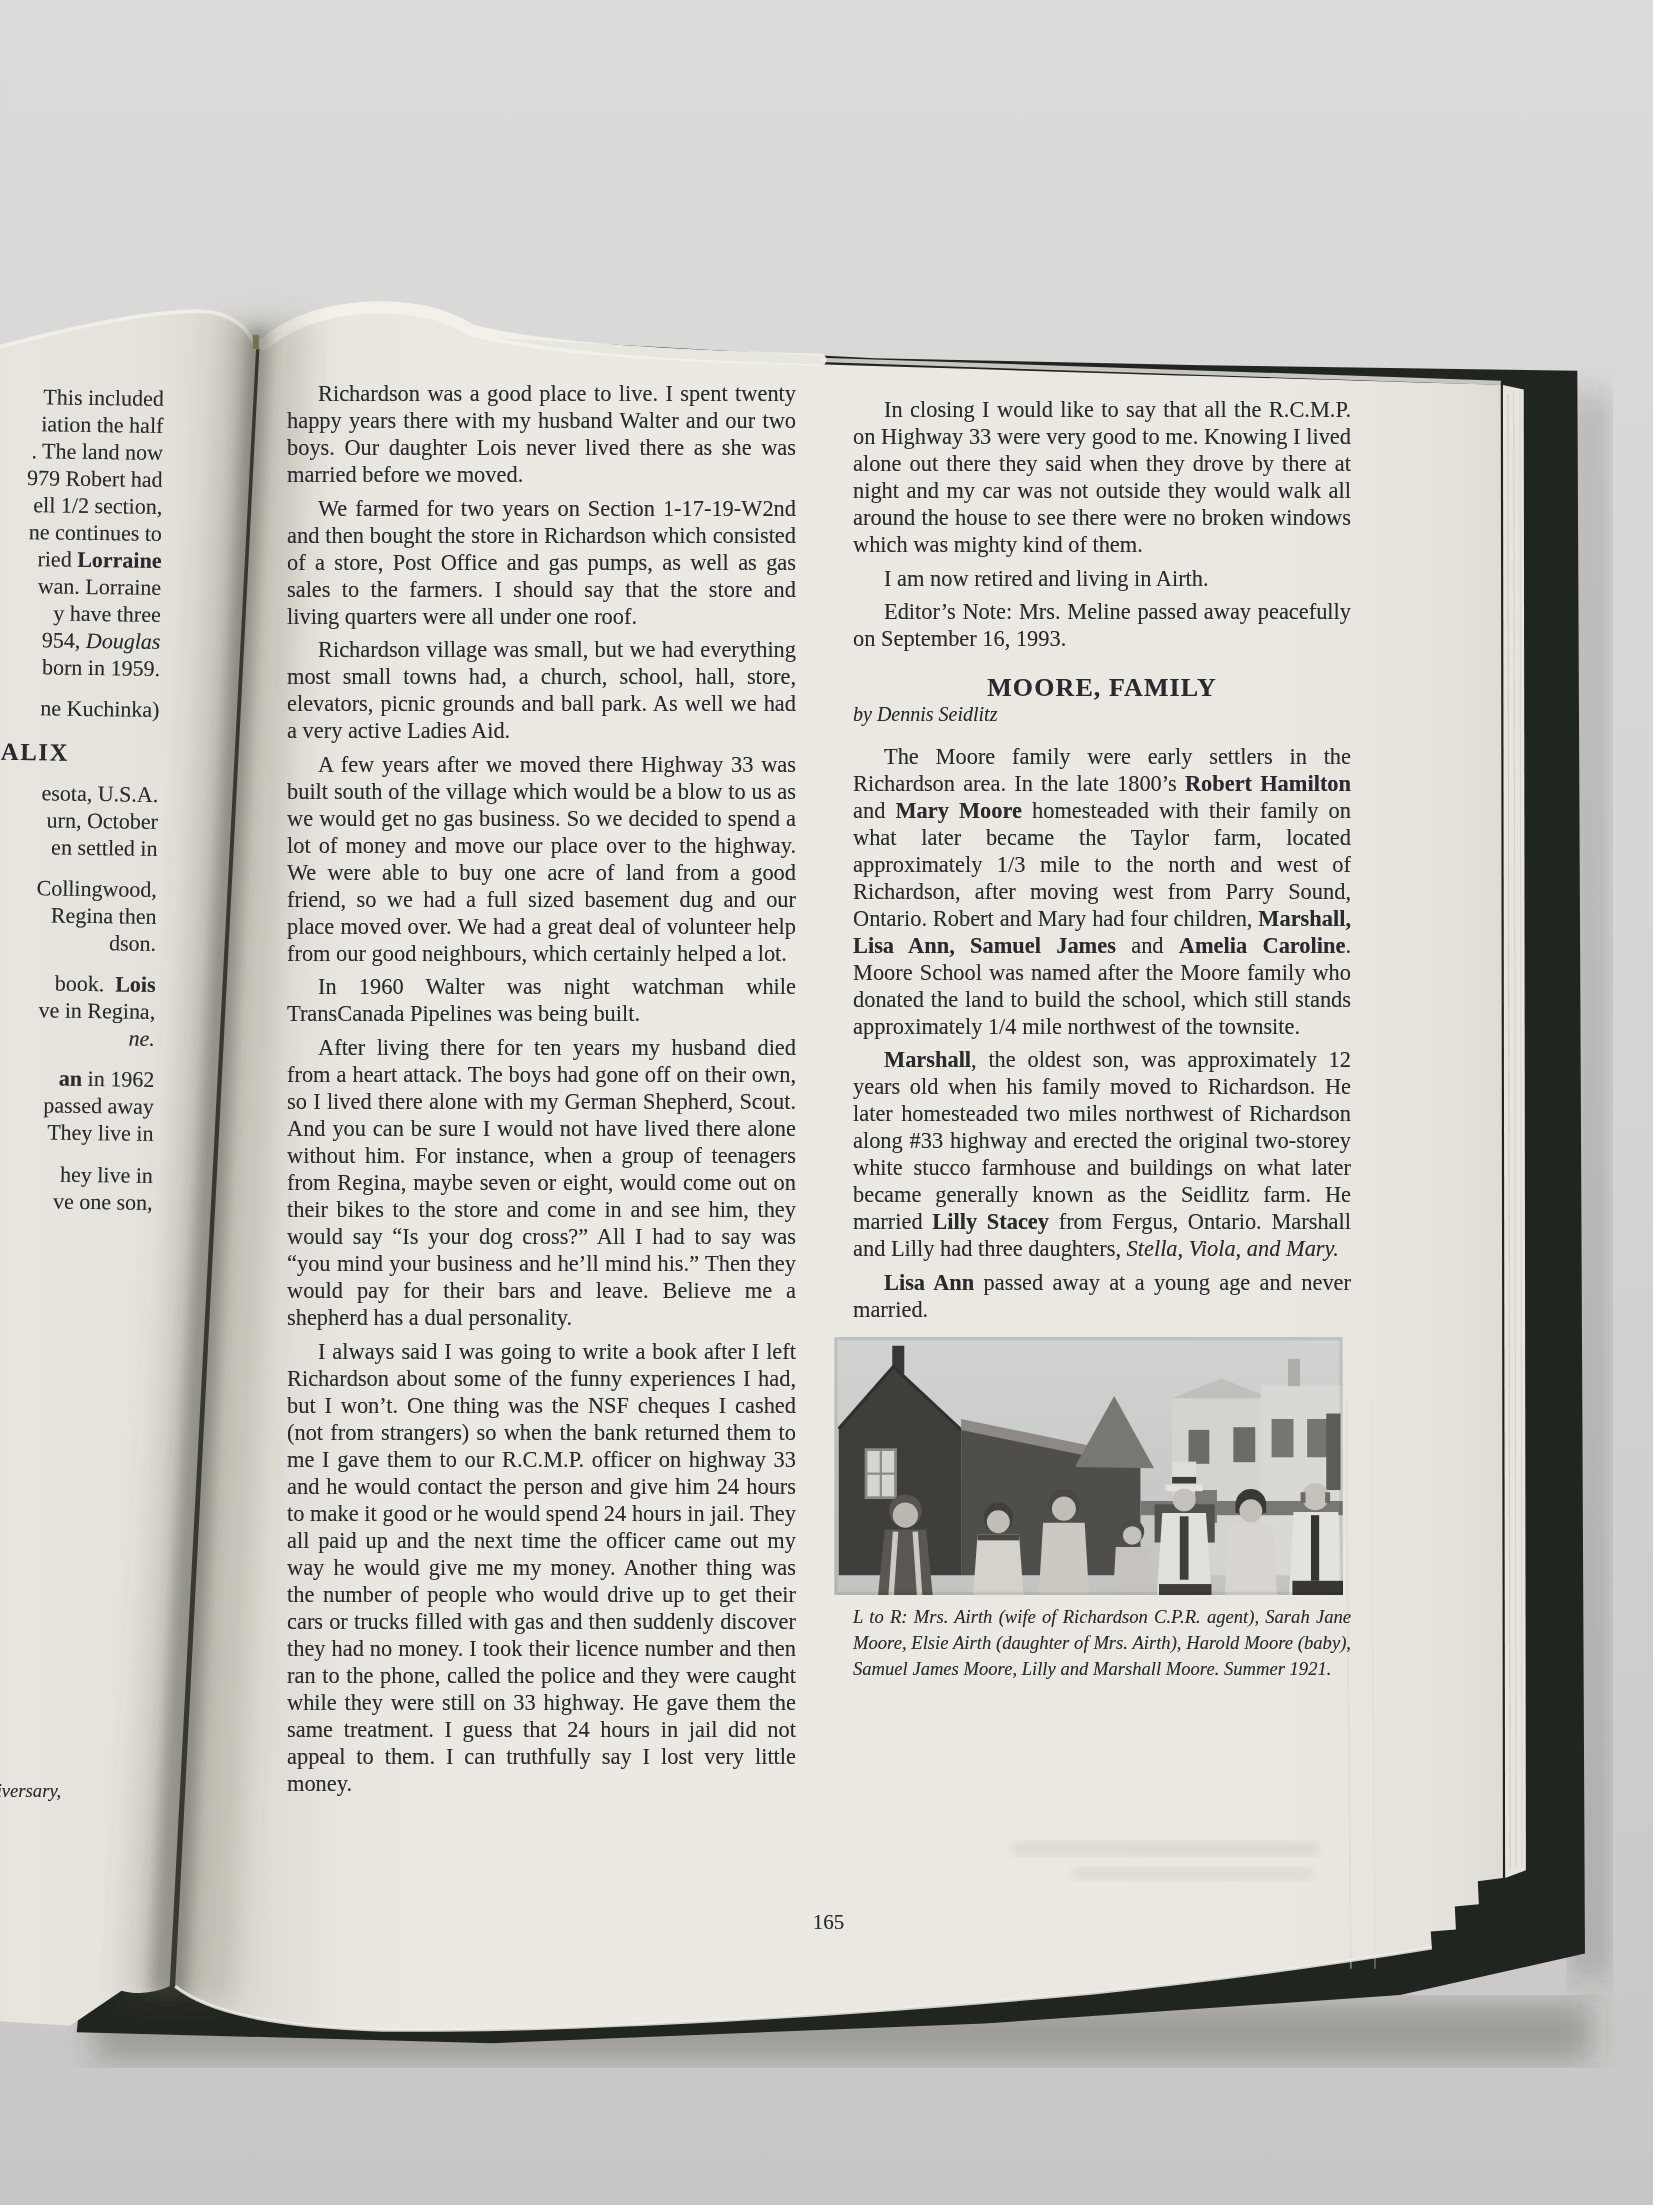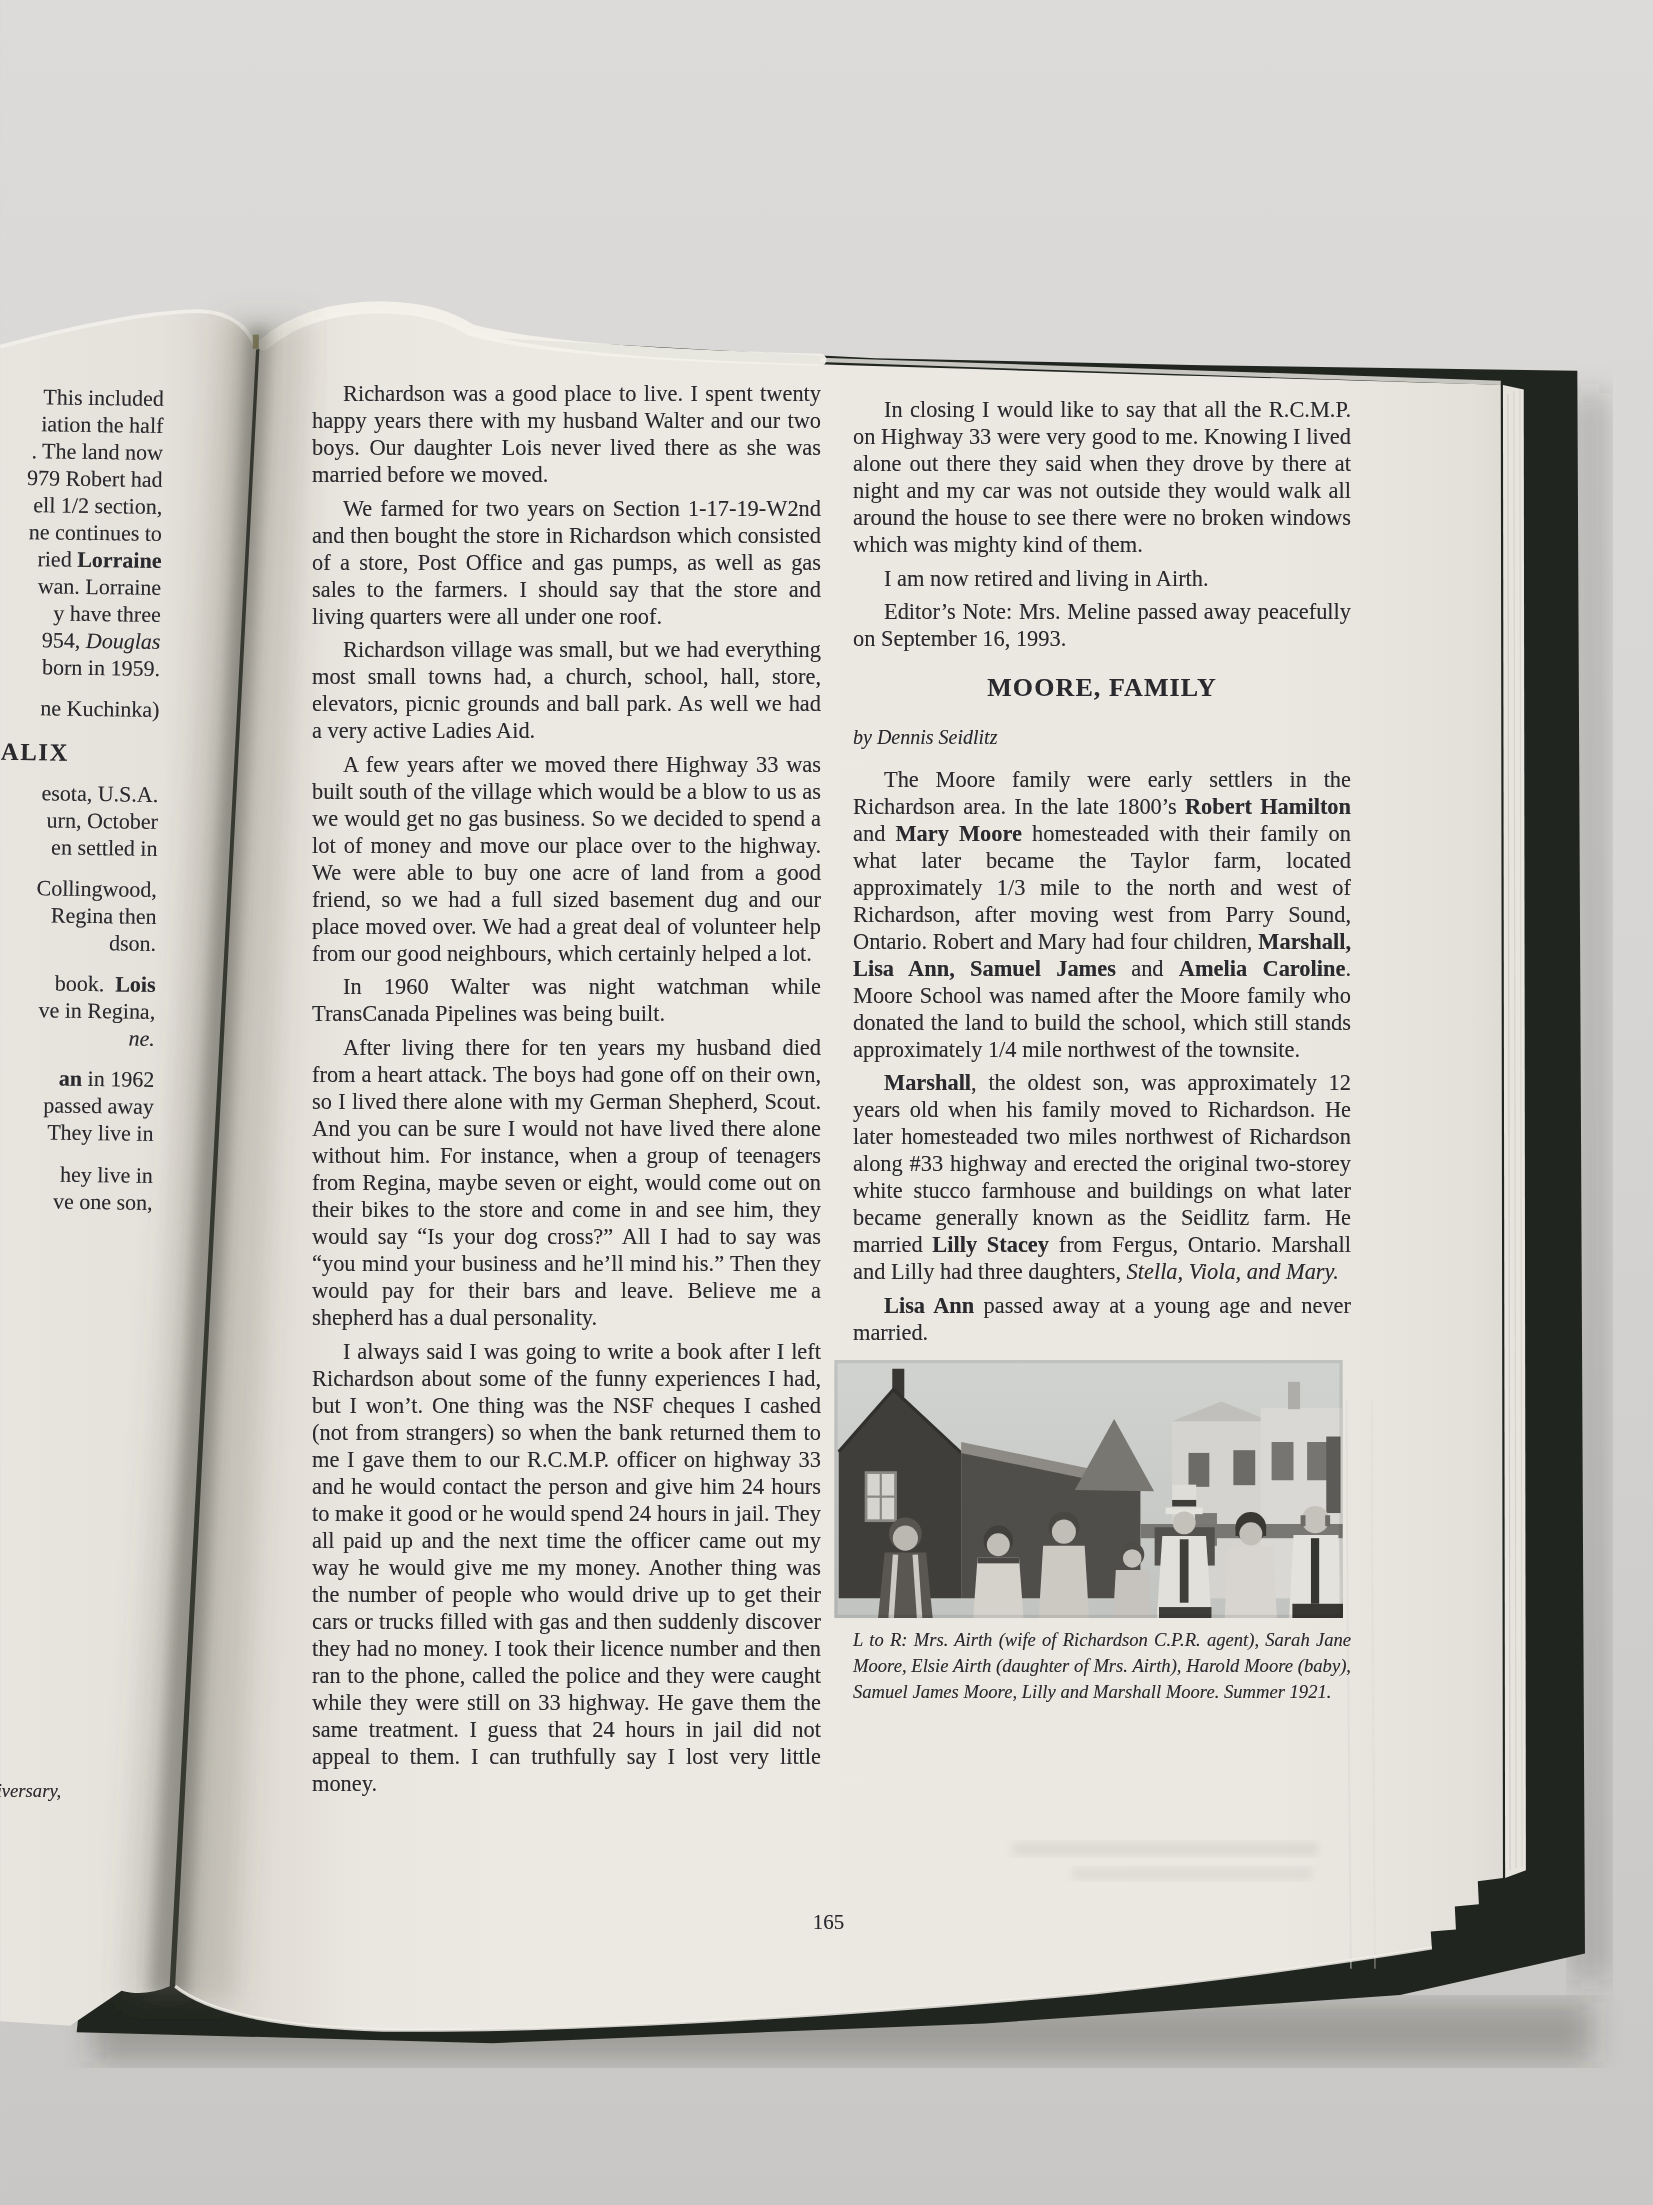--- a/index.html
+++ b/index.html
@@ -8,21 +8,21 @@
   .stage *{box-sizing:border-box;}
   .layer{position:absolute;}
   .ink{text-shadow:0 0 0.5px rgba(42,42,46,.38);}
   
   .bodycol{font-size:22.4px;line-height:27px;text-align:justify;}
   .bodycol p{margin:0 0 6.6px 0;text-indent:31px;}
   span.b{font-weight:bold;}
   span.i{font-style:italic;}
   
   .colheading{text-align:center;font-weight:bold;font-size:26px;letter-spacing:1.1px;
-              margin:21px 0 23px 0;}
+              margin:21px 0 0 0;}
   .byline{text-align:left;font-style:italic;font-size:20px;margin:0 0 16.4px 0;}
   
   .fragcol{font-size:22px;line-height:27px;text-align:right;
            transform:rotate(0.8deg);transform-origin:top right;}
   .frag-line{white-space:pre;}
   .gap{height:14.2px;}
   .frag-heading{font-weight:bold;font-size:24.6px;letter-spacing:1.6px;
                 padding:16.4px 90px 14.2px 0;}
   
   .caption{font-style:italic;font-size:18.6px;line-height:26px;text-align:justify;}
@@ -158,21 +158,21 @@
       <div class="frag-line"><span class="i">ne.</span></div>
       <div class="gap"></div>
       <div class="frag-line"><span class="b">an</span><span> in 1962</span></div>
       <div class="frag-line"><span>passed away</span></div>
       <div class="frag-line"><span>They live in</span></div>
       <div class="gap"></div>
       <div class="frag-line"><span>hey live in</span></div>
       <div class="frag-line"><span>ve one son,</span></div>
     </div>
 
-  <div class="layer bodycol" style="left:312px;top:380px;width:509px">
+  <div class="layer bodycol" style="left:287px;top:380px;width:509px">
       <p><span>Richardson was a good place to live. I spent twenty happy years there with my husband Walter and our two boys. Our daughter Lois never lived there as she was married before we moved.</span></p>
       <p><span>We farmed for two years on Section 1-17-19-W2nd and then bought the store in Richardson which consisted of a store, Post Office and gas pumps, as well as gas sales to the farmers. I should say that the store and living quarters were all under one roof.</span></p>
       <p><span>Richardson village was small, but we had everything most small towns had, a church, school, hall, store, elevators, picnic grounds and ball park. As well we had a very active Ladies Aid.</span></p>
       <p><span>A few years after we moved there Highway 33 was built south of the village which would be a blow to us as we would get no gas business. So we decided to spend a lot of money and move our place over to the highway. We were able to buy one acre of land from a good friend, so we had a full sized basement dug and our place moved over. We had a great deal of volunteer help from our good neighbours, which certainly helped a lot.</span></p>
       <p><span>In 1960 Walter was night watchman while TransCanada Pipelines was being built.</span></p>
       <p><span>After living there for ten years my husband died from a heart attack. The boys had gone off on their own, so I lived there alone with my German Shepherd, Scout. And you can be sure I would not have lived there alone without him. For instance, when a group of teenagers from Regina, maybe seven or eight, would come out on their bikes to the store and come in and see him, they would say “Is your dog cross?” All I had to say was “you mind your business and he’ll mind his.” Then they would pay for their bars and leave. Believe me a shepherd has a dual personality.</span></p>
       <p><span>I always said I was going to write a book after I left Richardson about some of the funny experiences I had, but I won’t. One thing was the NSF cheques I cashed (not from strangers) so when the bank returned them to me I gave them to our R.C.M.P. officer on highway 33 and he would contact the person and give him 24 hours to make it good or he would spend 24 hours in jail. They all paid up and the next time the officer came out my way he would give me my money. Another thing was the number of people who would drive up to get their cars or trucks filled with gas and then suddenly discover they had no money. I took their licence number and then ran to the phone, called the police and they were caught while they were still on 33 highway. He gave them the same treatment. I guess that 24 hours in jail did not appeal to them. I can truthfully say I lost very little money.</span></p>
     </div>
 
   <div class="layer" style="left:853px;top:396px;width:498px">

